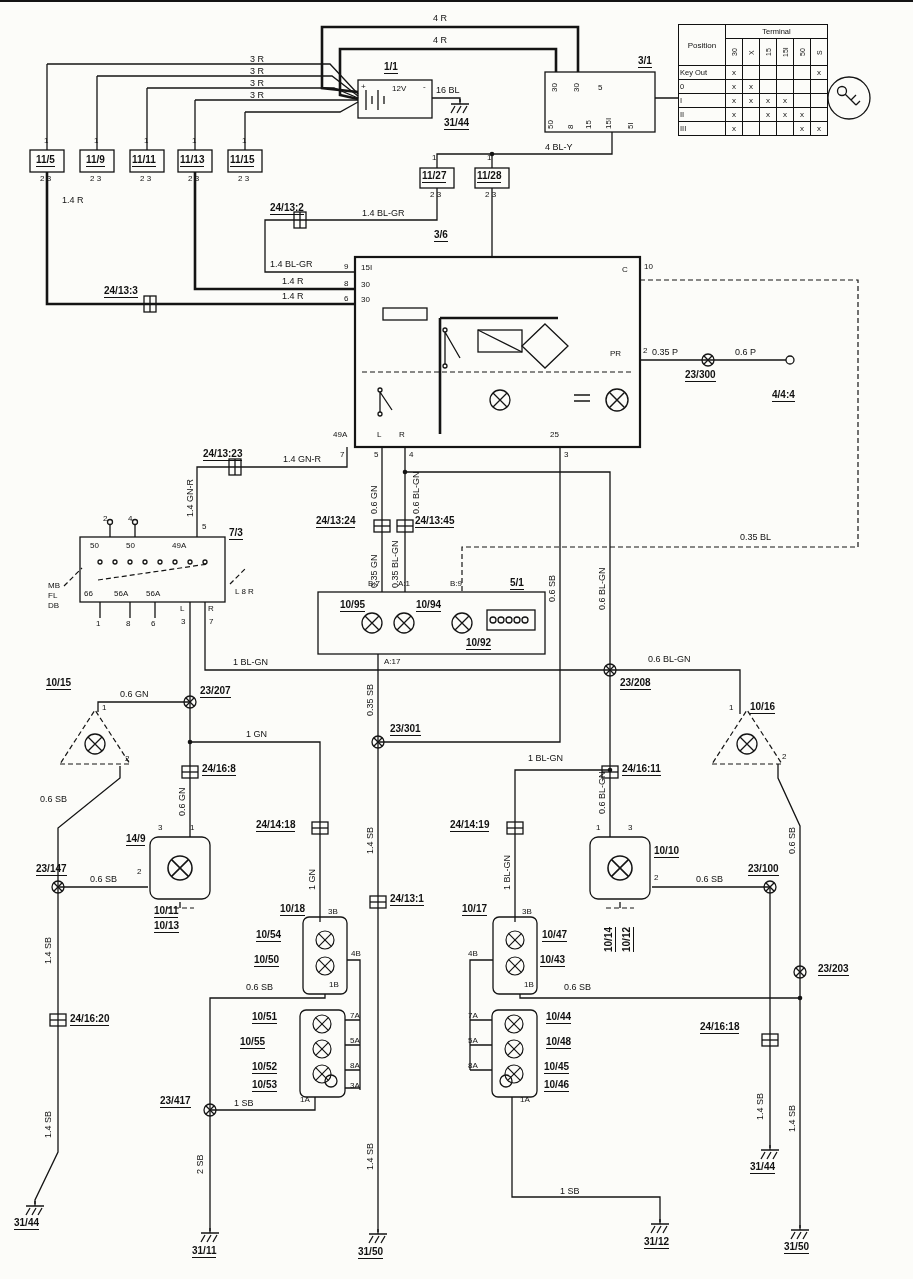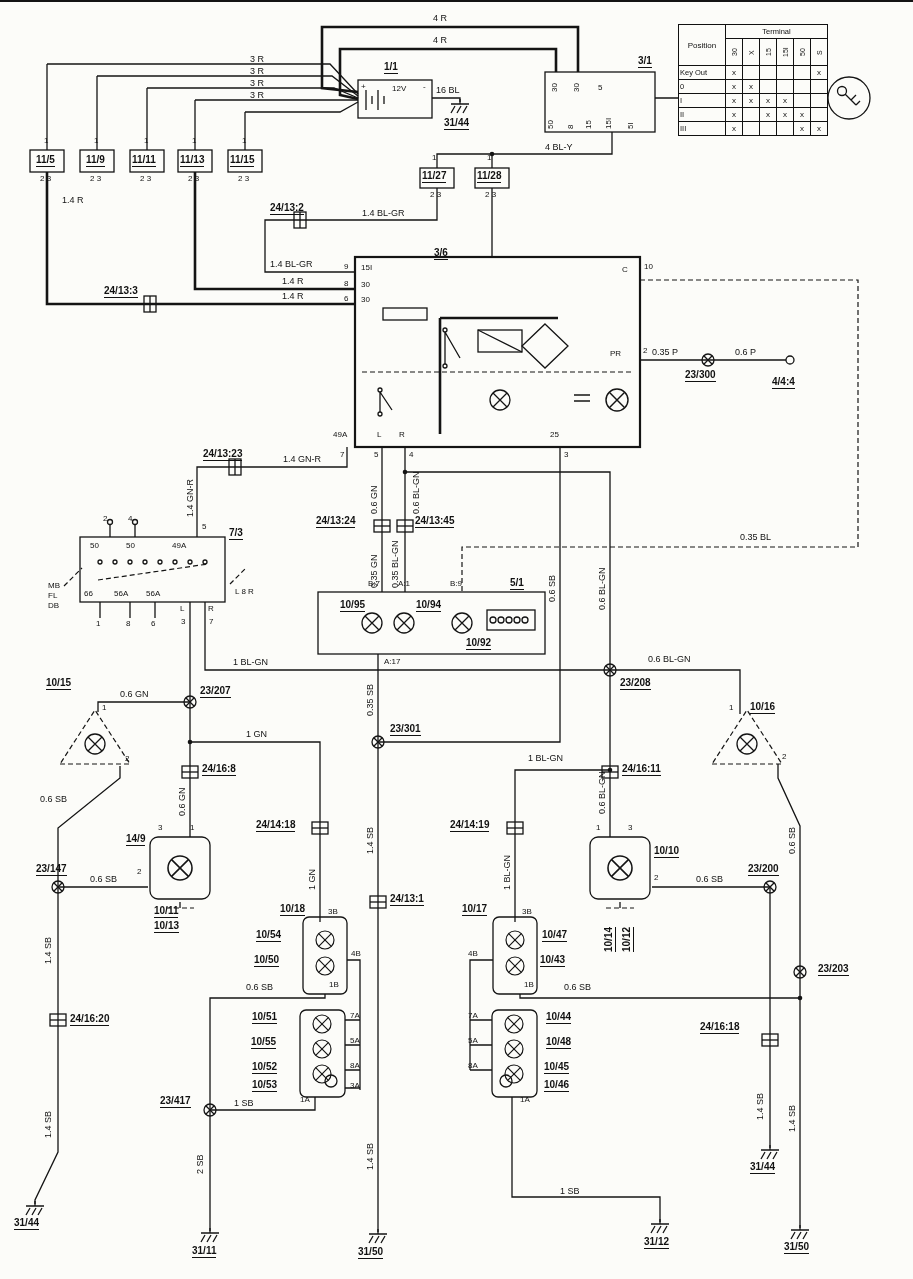--- a/index.html
+++ b/index.html
@@ -208,49 +208,49 @@
     <circle cx="492" cy="152" r="2.3"></circle>
         <circle cx="405" cy="470" r="2.3"></circle>
     <circle cx="190" cy="740" r="2.3"></circle>
         <circle cx="610" cy="768" r="2.3"></circle>
     <circle cx="800" cy="996" r="2.3"></circle>
   </g>
 </svg>
 
 <div class="L U" style="left:384px;top:60px">1/1</div>
 <div class="L U" style="left:638px;top:54px">3/1</div>
-<div class="L U" style="left:434px;top:246px">3/6</div>
+<div class="L U" style="left:434px;top:228px">3/6</div>
 <div class="L U" style="left:229px;top:526px">7/3</div>
 <div class="L U" style="left:510px;top:576px">5/1</div>
 <div class="L U" style="left:340px;top:598px">10/95</div>
 <div class="L U" style="left:416px;top:598px">10/94</div>
 <div class="L U" style="left:466px;top:636px">10/92</div>
 <div class="L U" style="left:46px;top:676px">10/15</div>
 <div class="L U" style="left:750px;top:700px">10/16</div>
 <div class="L U" style="left:126px;top:832px">14/9</div>
 <div class="L U" style="left:654px;top:844px">10/10</div>
 <div class="L U" style="left:154px;top:904px">10/11</div>
 <div class="L U" style="left:154px;top:919px">10/13</div>
 <div class="L U V" style="left:604px;top:950px">10/14</div>
 <div class="L U V" style="left:622px;top:950px">10/12</div>
 <div class="L U" style="left:280px;top:902px">10/18</div>
 <div class="L U" style="left:256px;top:928px">10/54</div>
 <div class="L U" style="left:254px;top:953px">10/50</div>
 <div class="L U" style="left:252px;top:1010px">10/51</div>
-<div class="L U" style="left:251px;top:1035px">10/55</div>
+<div class="L U" style="left:240px;top:1035px">10/55</div>
 <div class="L U" style="left:252px;top:1060px">10/52</div>
 <div class="L U" style="left:252px;top:1078px">10/53</div>
 <div class="L U" style="left:462px;top:902px">10/17</div>
 <div class="L U" style="left:542px;top:928px">10/47</div>
 <div class="L U" style="left:540px;top:953px">10/43</div>
 <div class="L U" style="left:546px;top:1010px">10/44</div>
 <div class="L U" style="left:546px;top:1035px">10/48</div>
 <div class="L U" style="left:544px;top:1060px">10/45</div>
 <div class="L U" style="left:544px;top:1078px">10/46</div>
-<div class="L U" style="left:772px;top:375px">4/4:4</div>
+<div class="L U" style="left:772px;top:388px">4/4:4</div>
 
 <div class="L U" style="left:36px;top:153px">11/5</div>
 <div class="L U" style="left:86px;top:153px">11/9</div>
 <div class="L U" style="left:132px;top:153px">11/11</div>
 <div class="L U" style="left:180px;top:153px">11/13</div>
 <div class="L U" style="left:230px;top:153px">11/15</div>
 <div class="L U" style="left:422px;top:169px">11/27</div>
 <div class="L U" style="left:477px;top:169px">11/28</div>
 
 <div class="L U" style="left:270px;top:201px">24/13:2</div>
@@ -264,21 +264,21 @@
 <div class="L U" style="left:450px;top:818px">24/14:19</div>
 <div class="L U" style="left:390px;top:892px">24/13:1</div>
 <div class="L U" style="left:70px;top:1012px">24/16:20</div>
 <div class="L U" style="left:700px;top:1020px">24/16:18</div>
 
 <div class="L U" style="left:685px;top:368px">23/300</div>
 <div class="L U" style="left:200px;top:684px">23/207</div>
 <div class="L U" style="left:620px;top:676px">23/208</div>
 <div class="L U" style="left:390px;top:722px">23/301</div>
 <div class="L U" style="left:36px;top:862px">23/147</div>
-<div class="L U" style="left:748px;top:862px">23/200</div>
+<div class="L U" style="left:748px;top:862px">23/100</div>
 <div class="L U" style="left:160px;top:1094px">23/417</div>
 <div class="L U" style="left:818px;top:962px">23/203</div>
 
 <div class="L U" style="left:444px;top:116px">31/44</div>
 <div class="L U" style="left:14px;top:1216px">31/44</div>
 <div class="L U" style="left:192px;top:1244px">31/11</div>
 <div class="L U" style="left:358px;top:1245px">31/50</div>
 <div class="L U" style="left:644px;top:1235px">31/12</div>
 <div class="L U" style="left:750px;top:1160px">31/44</div>
 <div class="L U" style="left:784px;top:1240px">31/50</div>

